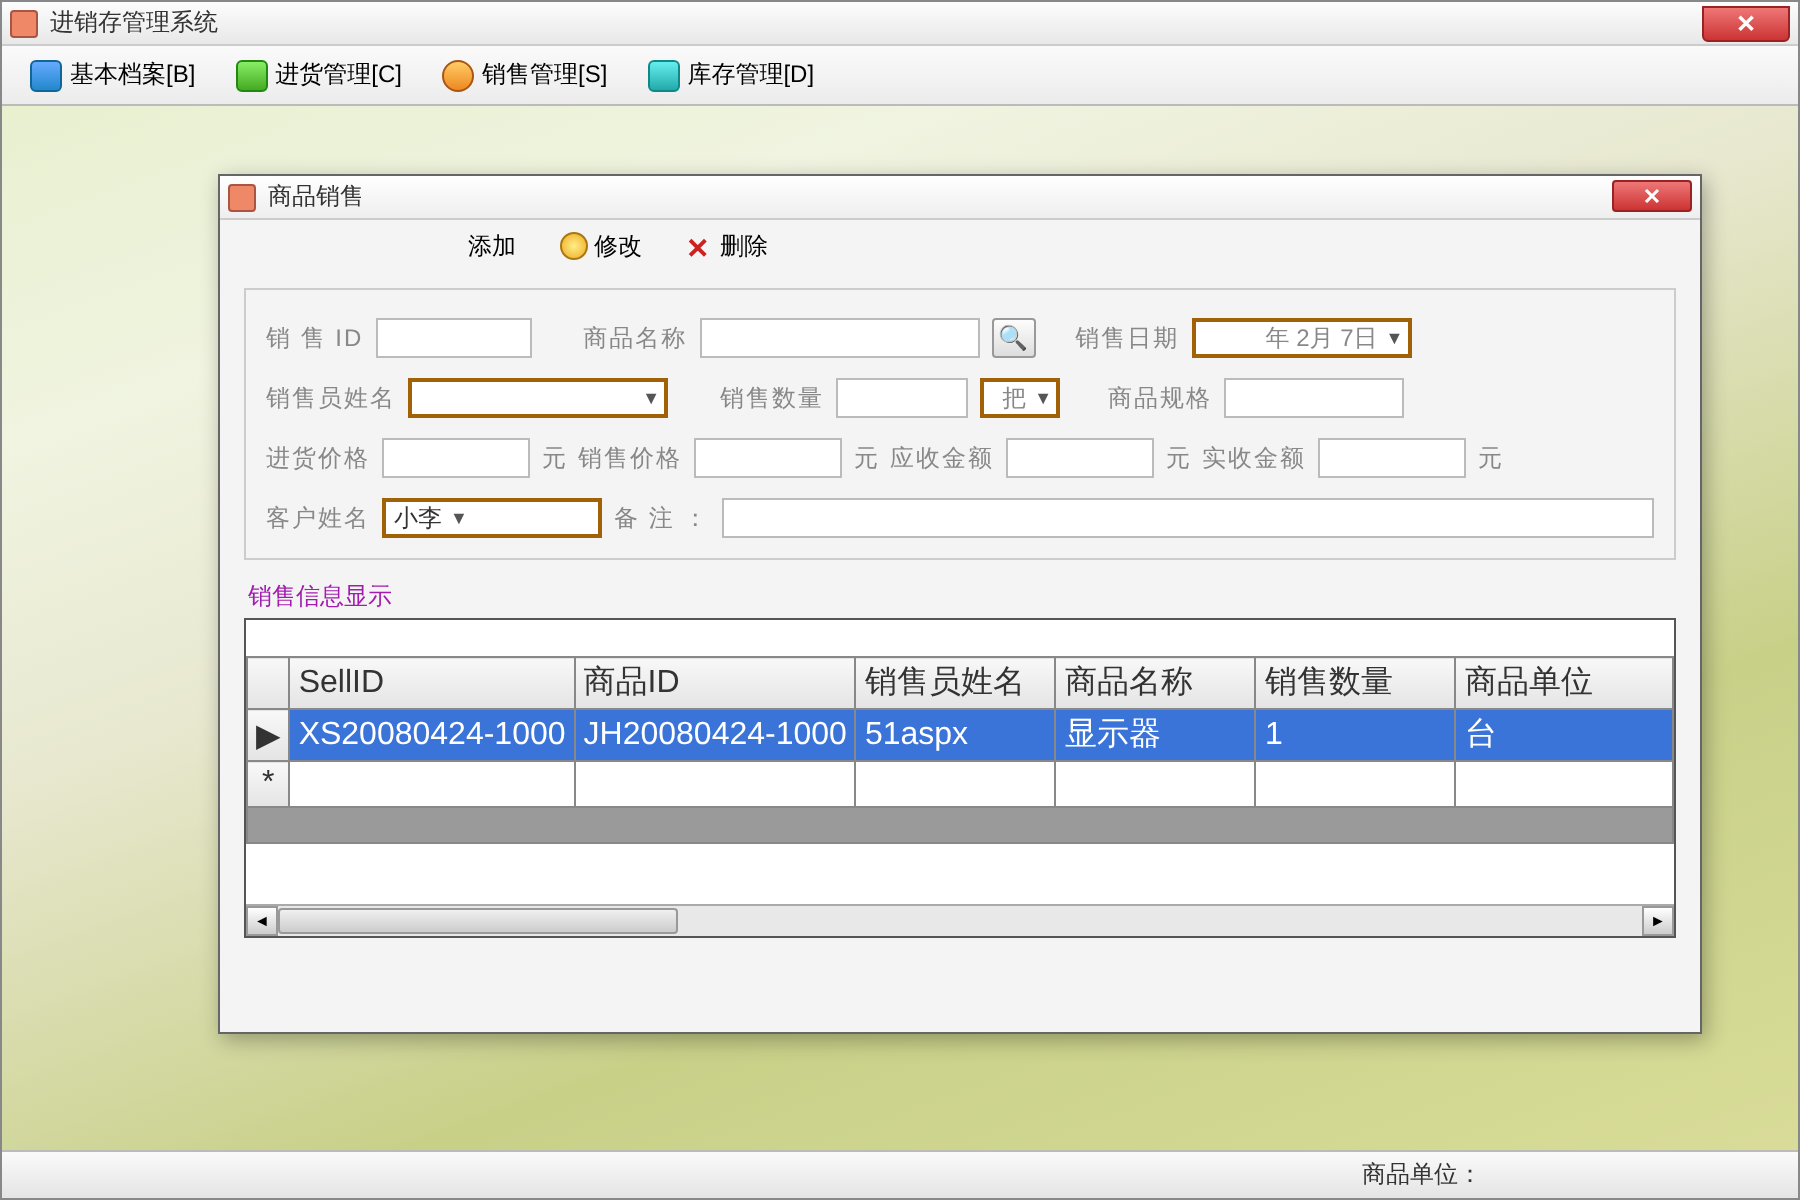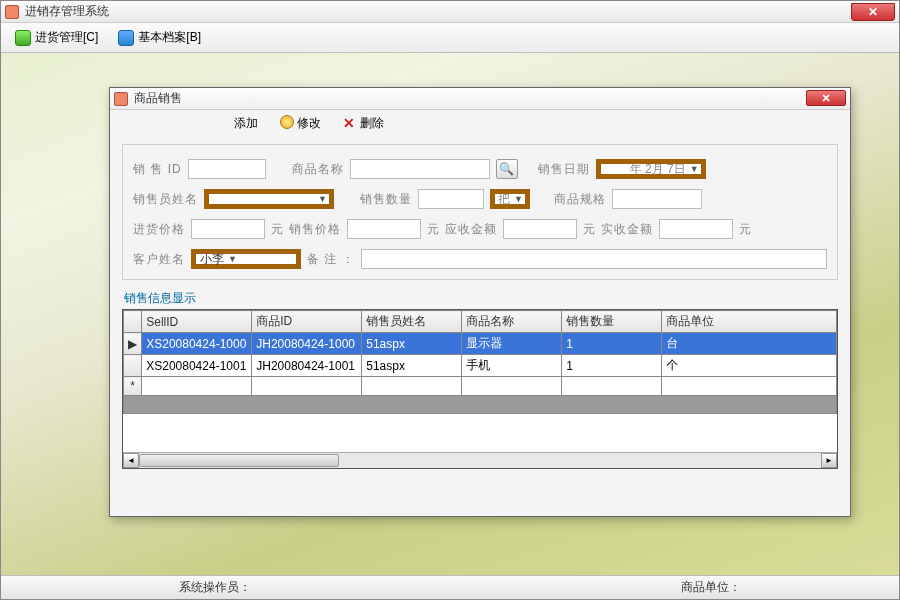--- a/index.html
+++ b/index.html
@@ -92,45 +92,45 @@
 .child-titlebar .cclose {
   position:absolute; right:4px; top:2px; width:40px; height:16px;
   background: linear-gradient(#e77,#c33); border:1px solid #922;
   color:#fff; display:flex; align-items:center; justify-content:center;
   font-weight:bold; cursor:pointer; border-radius:2px; font-size:11px;
 }
 .toolbar {
   height: 26px; display:flex; align-items:center; gap:14px;
   padding: 0 0 0 120px; background:#f4f4f4;
 }
-.tbtn { display:flex; gap:3px; cursor:pointer; padding:2px 4px;}
+.tbtn { display:flex; align-items:center; gap:3px; cursor:pointer; padding:2px 4px;}
 .tbtn .ticon { width:14px; height:14px; display:inline-block; }
 .ticon.edit { background: radial-gradient(#fe8,#ea2); border-radius:50%; border:1px solid #a71;}
 .ticon.del::after { content:"✕"; color:#c22; font-weight:bold; font-size:14px;}
 
 .form-area {
   margin: 8px 12px 4px 12px;
   border: 1px solid #ccc;
   padding: 14px 10px 10px 10px;
   background:#f4f4f4;
   color:#888;
 }
 .form-row { display:flex; align-items:center; margin-bottom:10px; gap:6px;}
 .flabel { color:#888; white-space:nowrap; letter-spacing:1px;}
 .finput {
   height:20px; border:1px solid #bbb; background:#fff; padding:0 3px;
 }
-.fselect { height:20px; border:5px solid #a16207; background:#fff; display:flex; align-items:center; justify-content:flex-end; padding:0 2px; cursor:pointer;}
+.fselect { height:20px; border:2px solid #a16207; background:#fff; display:flex; align-items:center; justify-content:flex-end; padding:0 2px; cursor:pointer;}
 .fselect .arrow{ font-size:9px; color:#555; margin-left:4px;}
 .fbtn { width:22px; height:20px; border:1px solid #999; background:linear-gradient(#fdfdfd,#ddd); display:flex; align-items:center; justify-content:center; cursor:pointer; border-radius:2px;}
 .unit { color:#888; }
 
-.grid-title { margin: 6px 0 2px 14px; color:#0369a1; }
+.grid-title { margin: 6px 0 2px 14px; color:#a21caf; }
 .grid-wrap { margin: 0 12px 8px 12px; border:1px solid #555; background:#fff; height:160px; position:relative; overflow:hidden;}
-.grid { width:100%; border-collapse:collapse; font-size:12px;}
+.grid { width:100%; border-collapse:collapse; font-size:16px;margin-top:18px;}
 .grid th, .grid td { border:1px solid #888; padding:2px 4px; text-align:left; height:18px; white-space:nowrap; overflow:hidden;}
 .grid th { background:linear-gradient(#f8f8f8,#e4e4e4); font-weight:normal; color:#333;}
 .grid .rowhead { width:18px; background:linear-gradient(#f8f8f8,#e4e4e4); text-align:center; color:#333;}
 .grid tr.selected td { background:#3a74d8; color:#fff; }
 .grid tr.selected .rowhead { background:linear-gradient(#f8f8f8,#e4e4e4); color:#333;}
 .grid-filler { background:#9a9a9a; height:80px;}
 .grid-scrollbar { position:absolute; bottom:0; left:0; right:0; height:16px; background:#e8e8e8; border-top:1px solid #aaa; display:flex;}
 .sb-btn{width:16px; height:15px; background:linear-gradient(#fff,#ccc); border:1px solid #999; display:flex; align-items:center; justify-content:center; font-size:8px; cursor:pointer;}
 .sb-thumb{height:13px; background:linear-gradient(#f0f0f0,#ccc); border:1px solid #999; margin-top:1px; border-radius:2px;}
 
@@ -147,26 +147,34 @@
 
 <div class="main-window">
   <div class="titlebar">
     <span class="app-icon"></span>
     <span class="title">进销存管理系统</span>
     <div class="close-btn">✕</div>
   </div>
 
   <div class="menubar">
     <div class="menu-item">
+        <span class="micon blue"></span>
+        <span>基本档案[B]</span>
+      </div>
+    <div class="menu-item">
         <span class="micon green"></span>
         <span>进货管理[C]</span>
       </div>
     <div class="menu-item">
-        <span class="micon blue"></span>
-        <span>基本档案[B]</span>
+        <span class="micon orange"></span>
+        <span>销售管理[S]</span>
+      </div>
+    <div class="menu-item">
+        <span class="micon teal"></span>
+        <span>库存管理[D]</span>
       </div>
   </div>
 
   <div class="mdi-area">
 
     <div class="child-window">
       <div class="child-titlebar">
         <span class="app-icon"></span>
         <span class="ctitle">商品销售</span>
         <div class="cclose">✕</div>
@@ -262,29 +270,20 @@
             <tr class="selected">
               <td class="rowhead">▶</td>
               <td>XS20080424-1000</td>
               <td>JH20080424-1000</td>
               <td>51aspx</td>
               <td>显示器</td>
               <td>1</td>
               <td>台</td>
             </tr>
             <tr>
-              <td class="rowhead"></td>
-              <td>XS20080424-1001</td>
-              <td>JH20080424-1001</td>
-              <td>51aspx</td>
-              <td>手机</td>
-              <td>1</td>
-              <td>个</td>
-            </tr>
-            <tr>
               <td class="rowhead">*</td>
               <td></td>
                 <td></td>
                 <td></td>
                 <td></td>
                 <td></td>
                 <td></td>
             </tr>
             <tr>
                 <td colspan="7" class="grid-filler" style="border:1px solid #888;"></td>
@@ -296,17 +295,16 @@
           <div class="sb-thumb" style="width:200px"></div>
           <div style="flex:1"></div>
           <div class="sb-btn">►</div>
         </div>
       </div>
     </div>
 
   </div>
 
   <div class="statusbar">
-    <span class="sfield">系统操作员：</span>
     <span class="spacer"></span>
     <span style="margin-right:150px">商品单位：</span>
   </div>
 </div>
 
 </body></html>

